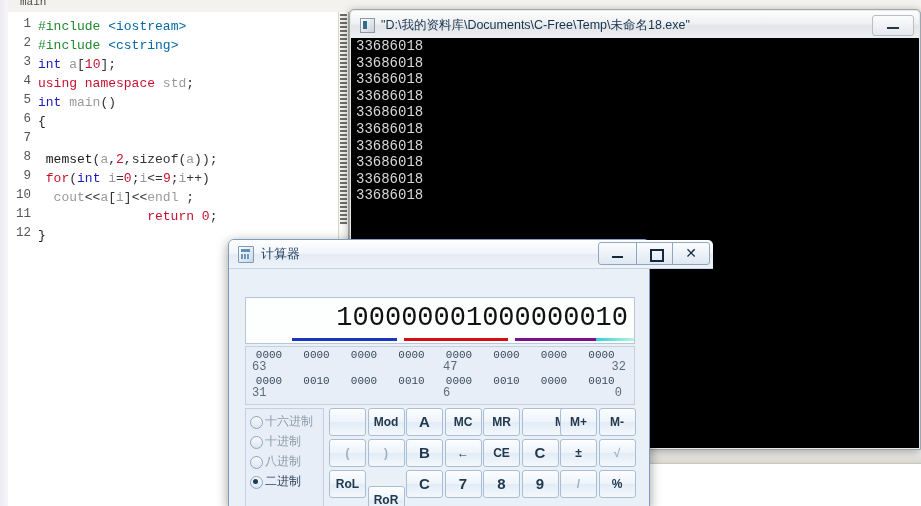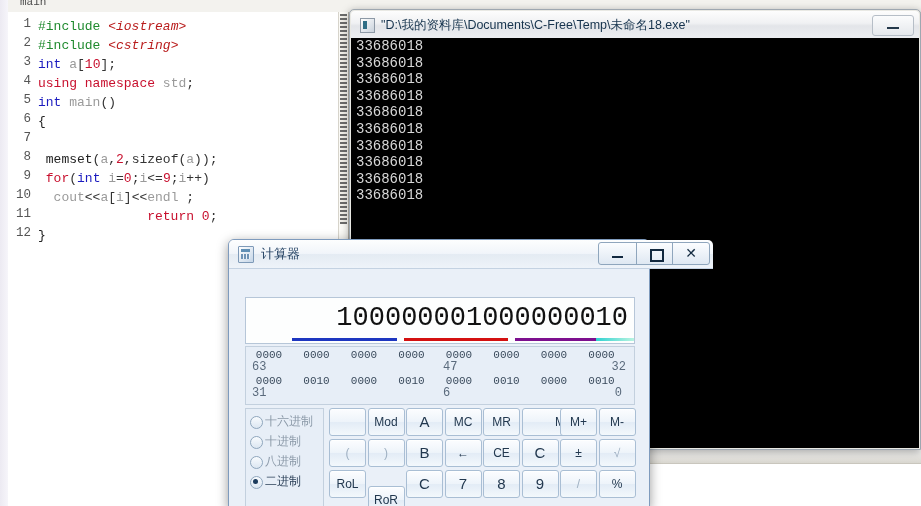--- a/index.html
+++ b/index.html
@@ -22,21 +22,21 @@
      background:#ffffff;border-right:1px solid #b9b6ad;}
   #gutter{position:absolute;left:0;top:0;width:26px;height:494px;background:#ffffff;}
   .lnum{position:absolute;right:3px;width:24px;text-align:right;
      font-family:"Liberation Mono","DejaVu Sans Mono",monospace;
      font-size:12.5px;color:#555;}
   #codearea{position:absolute;left:28px;top:0;width:312px;height:494px;
      font-family:"Liberation Mono","DejaVu Sans Mono",monospace;
      font-size:13px;white-space:pre;}
   .cline{position:absolute;left:2px;height:19px;line-height:19px;white-space:pre;}
   .k-pre{color:#1f8a2e;}        
-  .k-hdr{color:#b91c1c;font-style:italic;}        
+  .k-hdr{color:#0369a1;}        
   .k-kw{color:#1b1bbf;}         
   .k-kw2{color:#c8102e;}        
   .k-id{color:#9a9a9a;}         
   .k-num{color:#c8102e;}        
   .k-pun{color:#333333;}
   .k-blk{color:#222222;}
   #vscroll{position:absolute;right:0;top:0;width:9px;height:494px;
      background:#fbfaf6;border-left:1px solid #d7d4cb;}
   #vthumb{position:absolute;right:1px;top:2px;width:7px;height:210px;
      background:repeating-linear-gradient(to bottom,#6c6c6c 0px,#6c6c6c 2px,#f1efe9 2px,#f1efe9 4px);}
@@ -118,21 +118,21 @@
      font-size:12px;color:#5a6a7c;line-height:12px;}
   #radio-panel{position:absolute;left:16px;top:118px;width:77px;height:99px;
      background:#e7eef7;border:1px solid #c3d0de;}
   .radio-row{position:absolute;left:4px;width:72px;height:19px;}
   .rdot{position:absolute;left:0;top:4px;width:11px;height:11px;border-radius:50%;
      background:linear-gradient(to bottom,#f8fbfe,#dce6f1);border:1px solid #8fa6bd;}
   .rdot.on:after{content:"";position:absolute;left:2px;top:2px;width:5px;height:5px;
      border-radius:50%;background:#1b3a5c;}
   .rlbl{position:absolute;left:15px;top:1px;font-size:12px;color:#2a3f57;line-height:17px;white-space:nowrap;}
   .rlbl.dim{color:#8b99a8;}
-  #keypad{position:absolute;left:100px;top:118px;width:304px;height:80px;}
+  #keypad{position:absolute;left:100px;top:118px;width:304px;height:80px;font-weight:bold;}
   .kbtn{position:absolute;height:26px;border:1px solid #a9bed4;border-radius:3px;
      background:linear-gradient(to bottom,#fcfdff 0%,#eef4fa 48%,#e3ecf6 52%,#f3f8fc 100%);
      font-size:12px;color:#22384f;text-align:center;line-height:26px;
      box-shadow:0 1px 0 rgba(255,255,255,.8) inset;}
   .kbtn.big{font-size:15px;}
   .kbtn.dimtxt{color:#9fb0c2;}
   .kbtn.blank{color:transparent;}
 </style>
 </head>
 <body>

